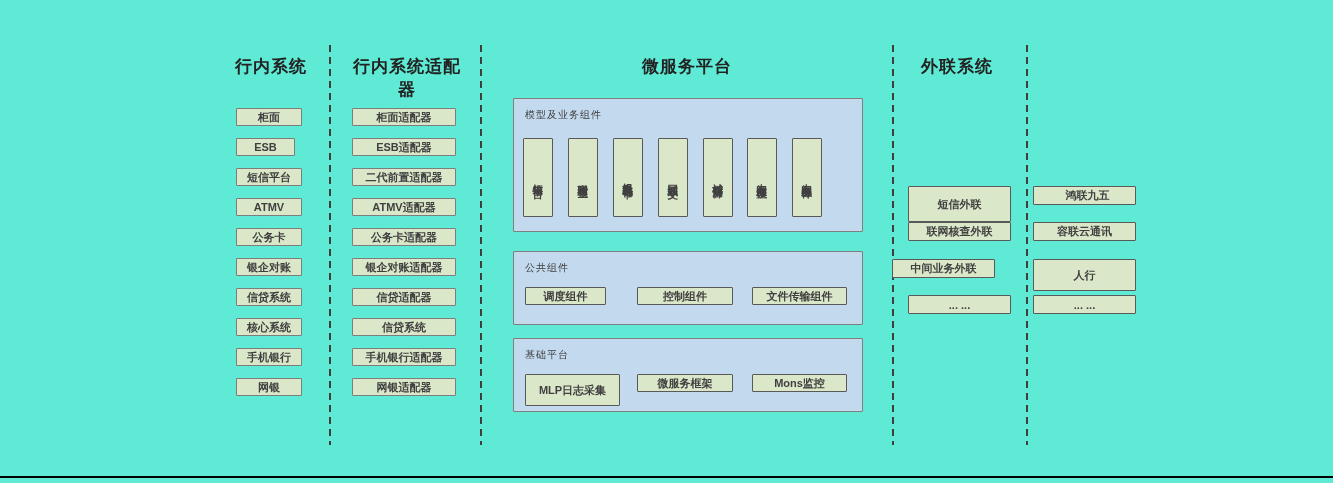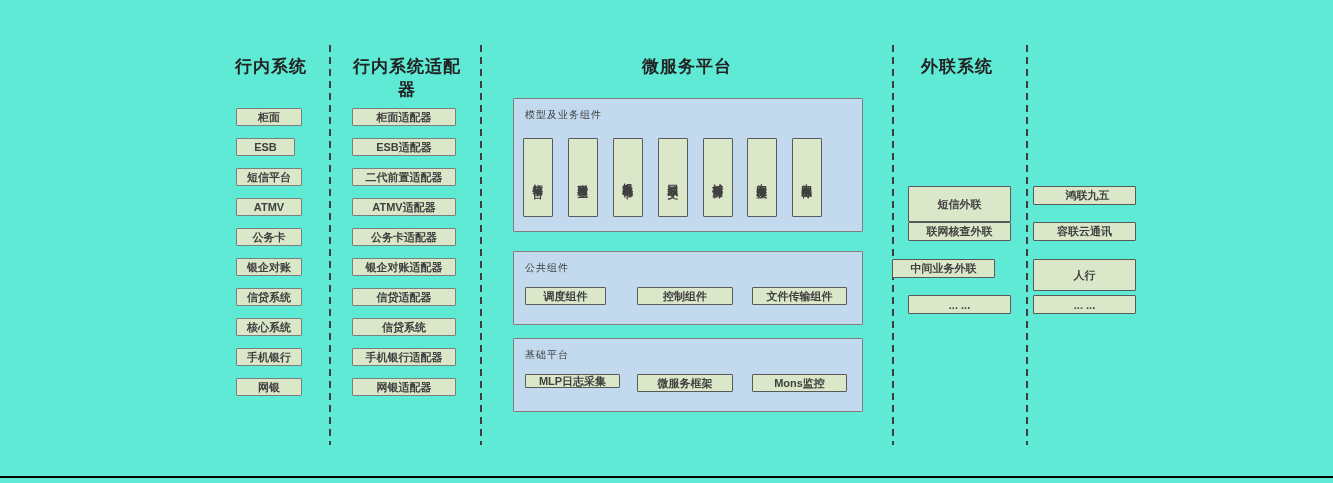--- a/index.html
+++ b/index.html
@@ -143,21 +143,21 @@
   <div class="bluebox" style="left:513px;top:251px;width:350px;height:74px;">
     <div class="grouplabel">公共组件</div>
   </div>
   <div class="gbox dark" style="left:525px;top:287px;width:81px;height:18px;">调度组件</div>
   <div class="gbox dark" style="left:637px;top:287px;width:96px;height:18px;">控制组件</div>
   <div class="gbox dark" style="left:752px;top:287px;width:95px;height:18px;">文件传输组件</div>
 
   <div class="bluebox" style="left:513px;top:338px;width:350px;height:74px;">
     <div class="grouplabel">基础平台</div>
   </div>
-  <div class="gbox dark" style="left:525px;top:374px;width:95px;height:14px;">MLP日志采集</div>
+  <div class="gbox dark" style="left:525px;top:374px;width:95px;height:32px;">MLP日志采集</div>
   <div class="gbox dark" style="left:637px;top:374px;width:96px;height:18px;">微服务框架</div>
   <div class="gbox dark" style="left:752px;top:374px;width:95px;height:18px;">Mons监控</div>
 
   <div class="gbox dark" style="left:908px;top:186px;width:103px;height:36px;">短信外联</div>
   <div class="gbox dark" style="left:908px;top:222px;width:103px;height:19px;">联网核查外联</div>
   <div class="gbox dark" style="left:892px;top:259px;width:103px;height:19px;">中间业务外联</div>
   <div class="gbox dark" style="left:908px;top:295px;width:103px;height:19px;">... ...</div>
 
   <div class="gbox dark" style="left:1033px;top:186px;width:103px;height:19px;padding-left:6px;">鸿联九五</div>
   <div class="gbox dark" style="left:1033px;top:222px;width:103px;height:19px;">容联云通讯</div>

